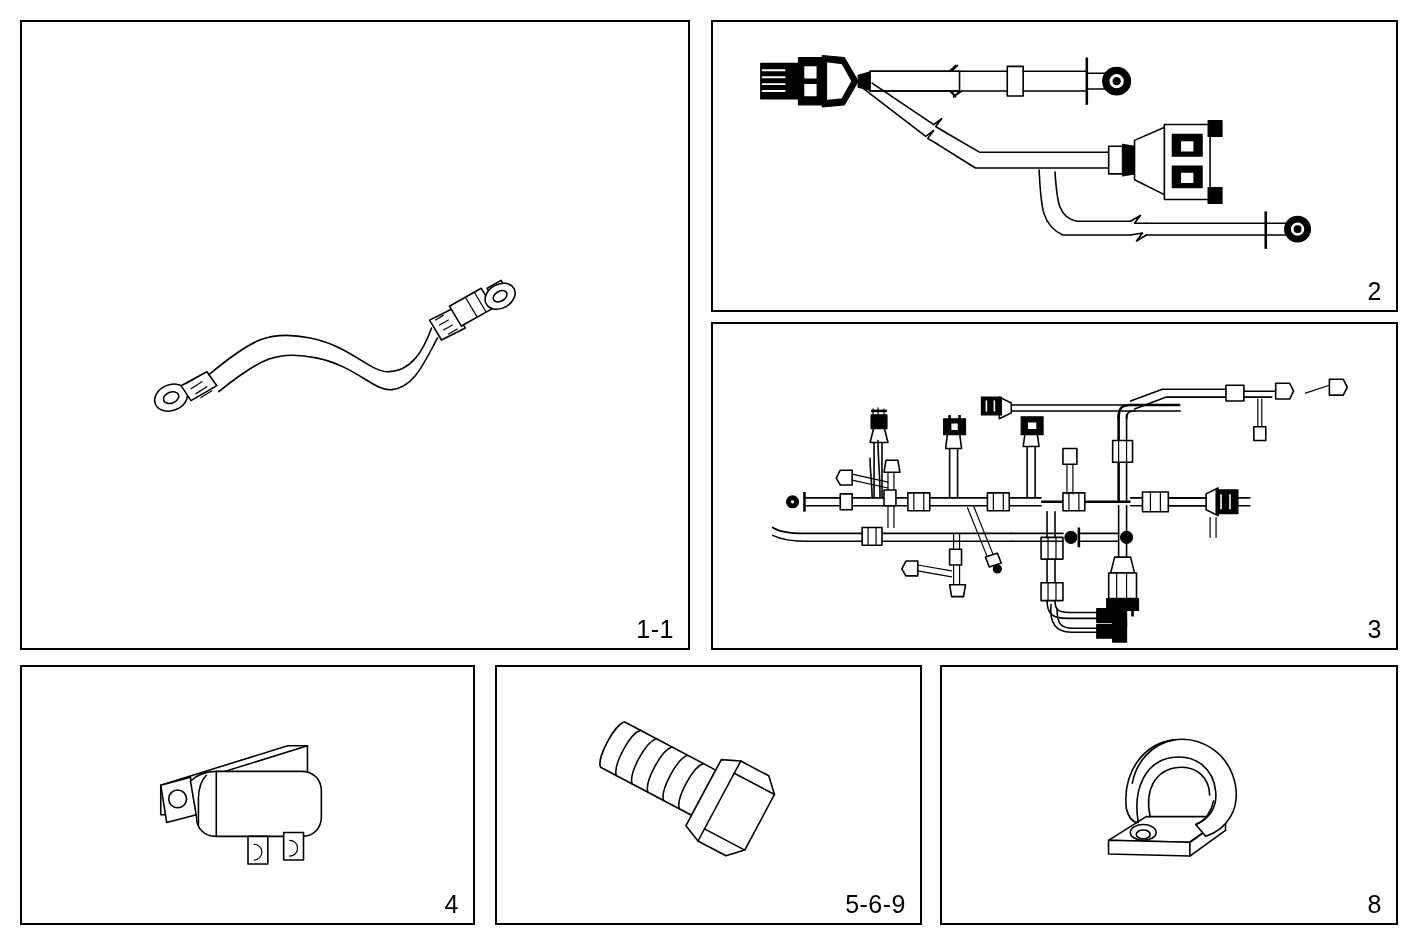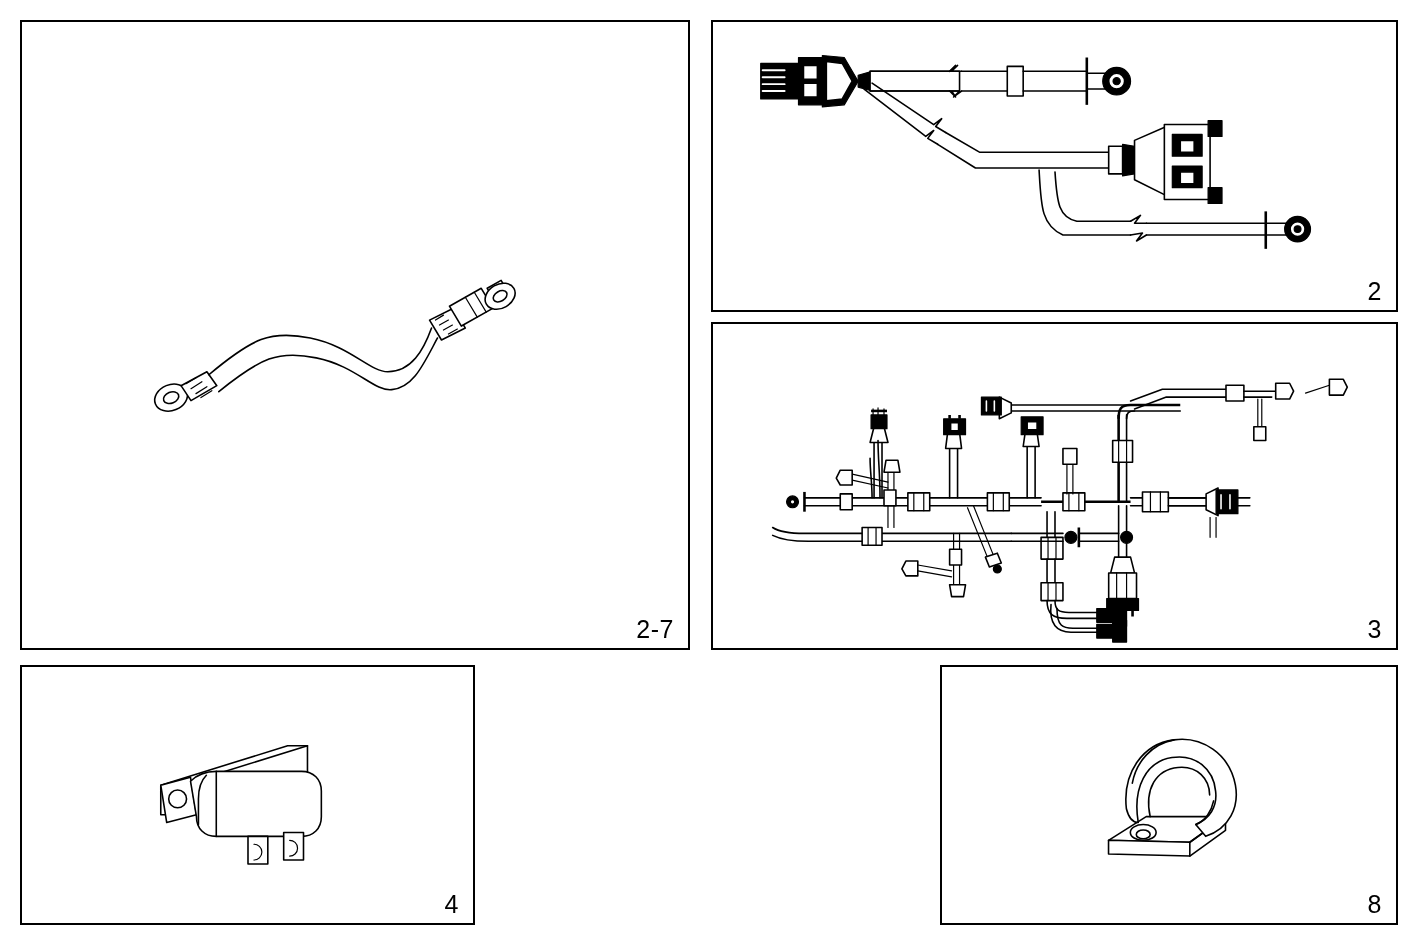--- a/index.html
+++ b/index.html
@@ -78,21 +78,21 @@
           <path class="fill-w" d="M410 300 L434 288 L446 308 L422 320 Z"></path>
           <path class="ln-thin" d="M416 300 L424 295 M420 305 L429 300 M424 310 L433 305 M429 314 L438 309"></path>
           <path class="fill-w" d="M430 286 L462 268 L474 288 L442 306 Z"></path>
           <path class="ln-thin" d="M446 277 L458 297 M455 272 L467 292"></path>
           <path class="fill-w" d="M468 268 L482 260 L490 274 L476 282 Z"></path>
           <ellipse class="fill-w" cx="481" cy="276" rx="16" ry="12" transform="rotate(-30 481 276)"></ellipse>
           <ellipse class="fill-w" cx="481" cy="276" rx="7.5" ry="5" transform="rotate(-30 481 276)"></ellipse>
         </g>
       </svg>
     </div>
-    <div class="panel-label">2-7</div>
+    <div class="panel-label">1-1</div>
   </div>
 
   <div class="panel" id="p2" style="left: 711px; top: 20px; width: 687px; height: 292px;">
     <div class="art">
       <svg viewBox="0 0 687 292" preserveAspectRatio="none">
         <g>
 
           <rect class="fill-b" x="48" y="42" width="38" height="36"></rect>
           <path class="ln-thin" style="stroke:#ffffff;stroke-width:2" d="M50 49 H72 M50 56 H72 M50 63 H72 M50 70 H72"></path>
           <rect class="fill-b" x="86" y="36" width="24" height="48"></rect>
@@ -336,20 +336,41 @@
           <path class="fill-w" d="M228 172 L248 172 L248 200 L228 200 Z"></path>
           <path class="ln-thin" d="M234 180 C 238 180, 242 183, 242 188 C 242 193, 238 196, 234 196"></path>
           <path class="fill-w" d="M264 168 L284 168 L284 196 L264 196 Z"></path>
           <path class="ln-thin" d="M270 176 C 274 176, 278 179, 278 184 C 278 189, 274 192, 270 192"></path>
         </g>
       </svg>
     </div>
     <div class="panel-label">4</div>
   </div>
 
+  <div class="panel" id="p5" style="left: 495px; top: 665px; width: 427px; height: 260px;">
+    <div class="art">
+      <svg viewBox="0 0 427 260" preserveAspectRatio="none">
+        <g transform="rotate(28 213 130)">
+
+          <path class="fill-w" d="M104 104 L208 104 L208 156 L104 156 C 96 150, 96 110, 104 104 Z"></path>
+
+          <path class="ln" d="M122 104 C 114 112, 114 148, 122 156"></path>
+          <path class="ln" d="M140 104 C 132 112, 132 148, 140 156"></path>
+          <path class="ln" d="M158 104 C 150 112, 150 148, 158 156"></path>
+          <path class="ln" d="M176 104 C 168 112, 168 148, 176 156"></path>
+          <path class="ln" d="M194 104 C 186 112, 186 148, 194 156"></path>
+
+          <path class="fill-w" d="M208 92 L226 84 L258 84 L272 98 L272 162 L258 176 L226 176 L208 168 Z"></path>
+          <path class="ln" d="M226 84 L226 176"></path>
+          <path class="ln" d="M226 98 L272 98 M226 162 L272 162"></path>
+        </g>
+      </svg>
+    </div>
+    <div class="panel-label">5-6-9</div>
+  </div>
 
   <div class="panel" id="p8" style="left: 940px; top: 665px; width: 458px; height: 260px;">
     <div class="art">
       <svg viewBox="0 0 458 260" preserveAspectRatio="none">
         <g>
 
           <path class="fill-w" d="M168 176 L206 152 L286 152 L250 178 Z"></path>
           <path class="fill-w" d="M168 176 L250 178 L250 192 L168 190 Z"></path>
           <path class="ln" d="M250 178 L286 152 L286 166 L250 192"></path>
 

